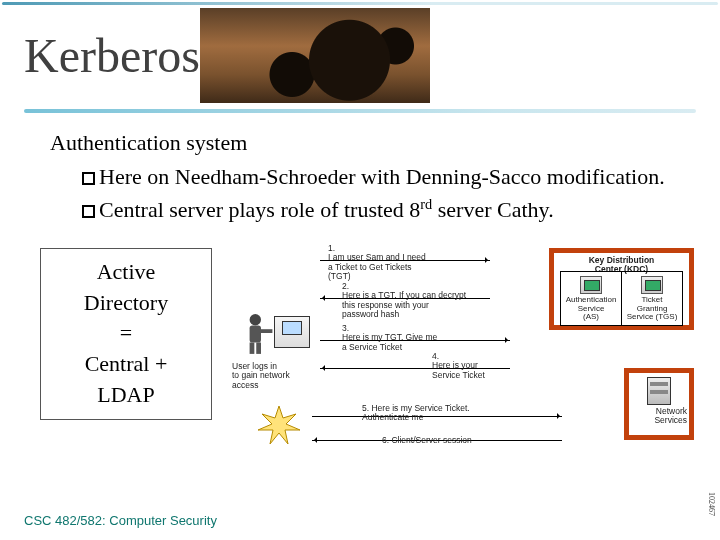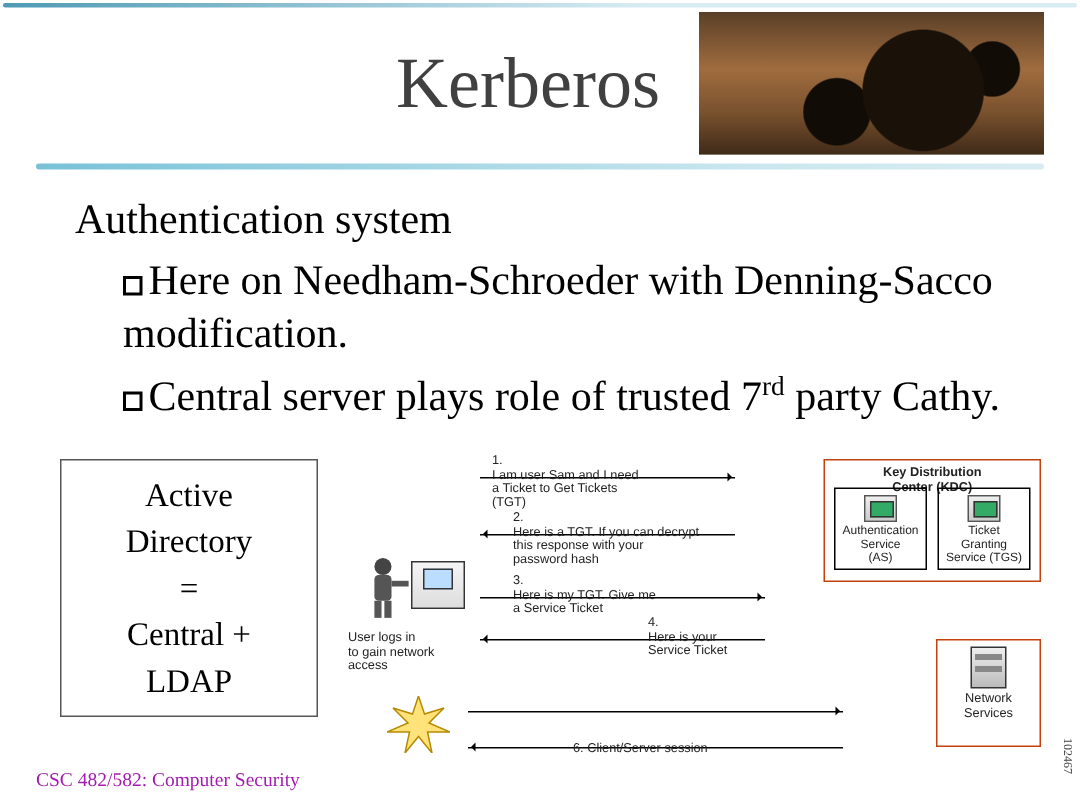--- a/index.html
+++ b/index.html
@@ -15,24 +15,23 @@
   .slide-border {
     position: absolute;
     left: 2px; right: 2px; top: 2px;
     height: 3px;
     background: linear-gradient(to right, #4e9ab5, #d9ecf2 60%, #d9ecf2);
     border-radius: 2px;
   }
   .title-row {
     display: flex;
     align-items: center;
-    justify-content: flex-end;
+    justify-content: flex-start;
     padding: 8px 24px 0 24px;
     position: relative;
-    gap: 26px;
   }
   .title {
     font-size: 48px;
     color: #404040;
     font-weight: normal;
   }
   .title-image {
     width: 230px;
     height: 95px;
     background: #3b2a1c;
@@ -49,21 +48,21 @@
       linear-gradient(180deg, #5a3f27, #a06c3f 40%, #7a522e 70%, #3f2a18);
   }
   .title-underline {
     height: 4px;
     margin: 6px 24px 12px 24px;
     background: linear-gradient(to right, #78c2d8, #c9e6ee 70%, #d9ecf2);
     border-radius: 2px;
   }
   .content {
     padding: 4px 50px 0 50px;
-    font-size: 28px;
+    font-size: 22px;
     line-height: 1.25;
     color: #000;
   }
   .heading1 {
     margin-bottom: 6px;
   }
   .sub {
     padding-left: 32px;
     margin-bottom: 6px;
   }
@@ -96,21 +95,21 @@
   .diagram {
     flex: 1;
     height: 210px;
     position: relative;
     font-family: Arial, sans-serif;
     font-size: 9px;
     color: #222;
   }
   .d-box {
     position: absolute;
-    border: 1px solid #c2410c;
+    border: 5px solid #c2410c;
     background: #fff;
     text-align: center;
     padding: 3px 4px;
     font-size: 8.5px;
     line-height: 1.1;
   }
   .kdc {
     right: 6px;
     top: 0;
     width: 145px;
@@ -177,20 +176,21 @@
     top: 158px;
     width: 42px;
     height: 38px;
   }
   .ns-box {
     right: 6px;
     top: 120px;
     width: 70px;
     height: 72px;
     padding: 2px;
+    text-align: right;
   }
   .serverstack {
     width: 24px; height: 28px;
     margin: 2px auto 0 auto;
     background: linear-gradient(#eee,#bbb);
     border: 1px solid #333;
     position: relative;
   }
   .serverstack::before, .serverstack::after {
     content:''; position:absolute; left:2px; right:2px; height:4px; background:#888;
@@ -221,23 +221,23 @@
     right: 4px;
     bottom: 24px;
     font-size: 8px;
     color: #444;
     writing-mode: vertical-rl;
   }
   .footer {
     position: absolute;
     left: 24px;
     bottom: 12px;
-    font-family: Liberation Serif, serif;
+    font-family: Liberation Sans, sans-serif;
     font-size: 13px;
-    color: #a21caf;
+    color: #0f766e;
   }
 </style>
 </head>
 <body>
 
 <div class="slide-border"></div>
 
 <div class="title-row">
   <h1 class="title">Kerberos</h1>
   <div class="title-image">
@@ -245,21 +245,21 @@
   </div>
 </div>
 <div class="title-underline"></div>
 
 <div class="content">
   <div class="heading1">Authentication system</div>
   <div class="sub">
     <span class="bullet-sq"></span><span>Here on Needham-Schroeder with Denning-Sacco modification.</span>
   </div>
   <div class="sub">
-    <span class="bullet-sq"></span><span>Central server plays role of trusted 7</span><span class="sup">rd</span><span> party Cathy.</span>
+    <span class="bullet-sq"></span><span>Central server plays role of trusted 8</span><span class="sup">rd</span><span> server Cathy.</span>
   </div>
 </div>
 
 <div class="lower-row">
   <div class="ad-box">
     <div>Active Directory</div>
     <div>=</div>
     <div>Central + LDAP</div>
   </div>
 
@@ -324,20 +324,22 @@
     <div class="label" style="left:110px;top:76px">3.
 Here is my TGT. Give me
 a Service Ticket</div>
 
     <div class="arrow rev" style="left:88px;top:120px;width:190px"></div>
     <div class="label" style="left:200px;top:104px">4.
 Here is your
 Service Ticket</div>
 
     <div class="arrow" style="left:80px;top:168px;width:250px"></div>
+    <div class="label" style="left:130px;top:156px">5. Here is my Service Ticket.
+Authenticate me</div>
 
     <div class="arrow rev" style="left:80px;top:192px;width:250px"></div>
     <div class="label" style="left:150px;top:188px">6. Client/Server session</div>
 
   </div>
 </div>
 
 <div class="sidecode">102467</div>
 <div class="footer">CSC 482/582: Computer Security</div>
 

